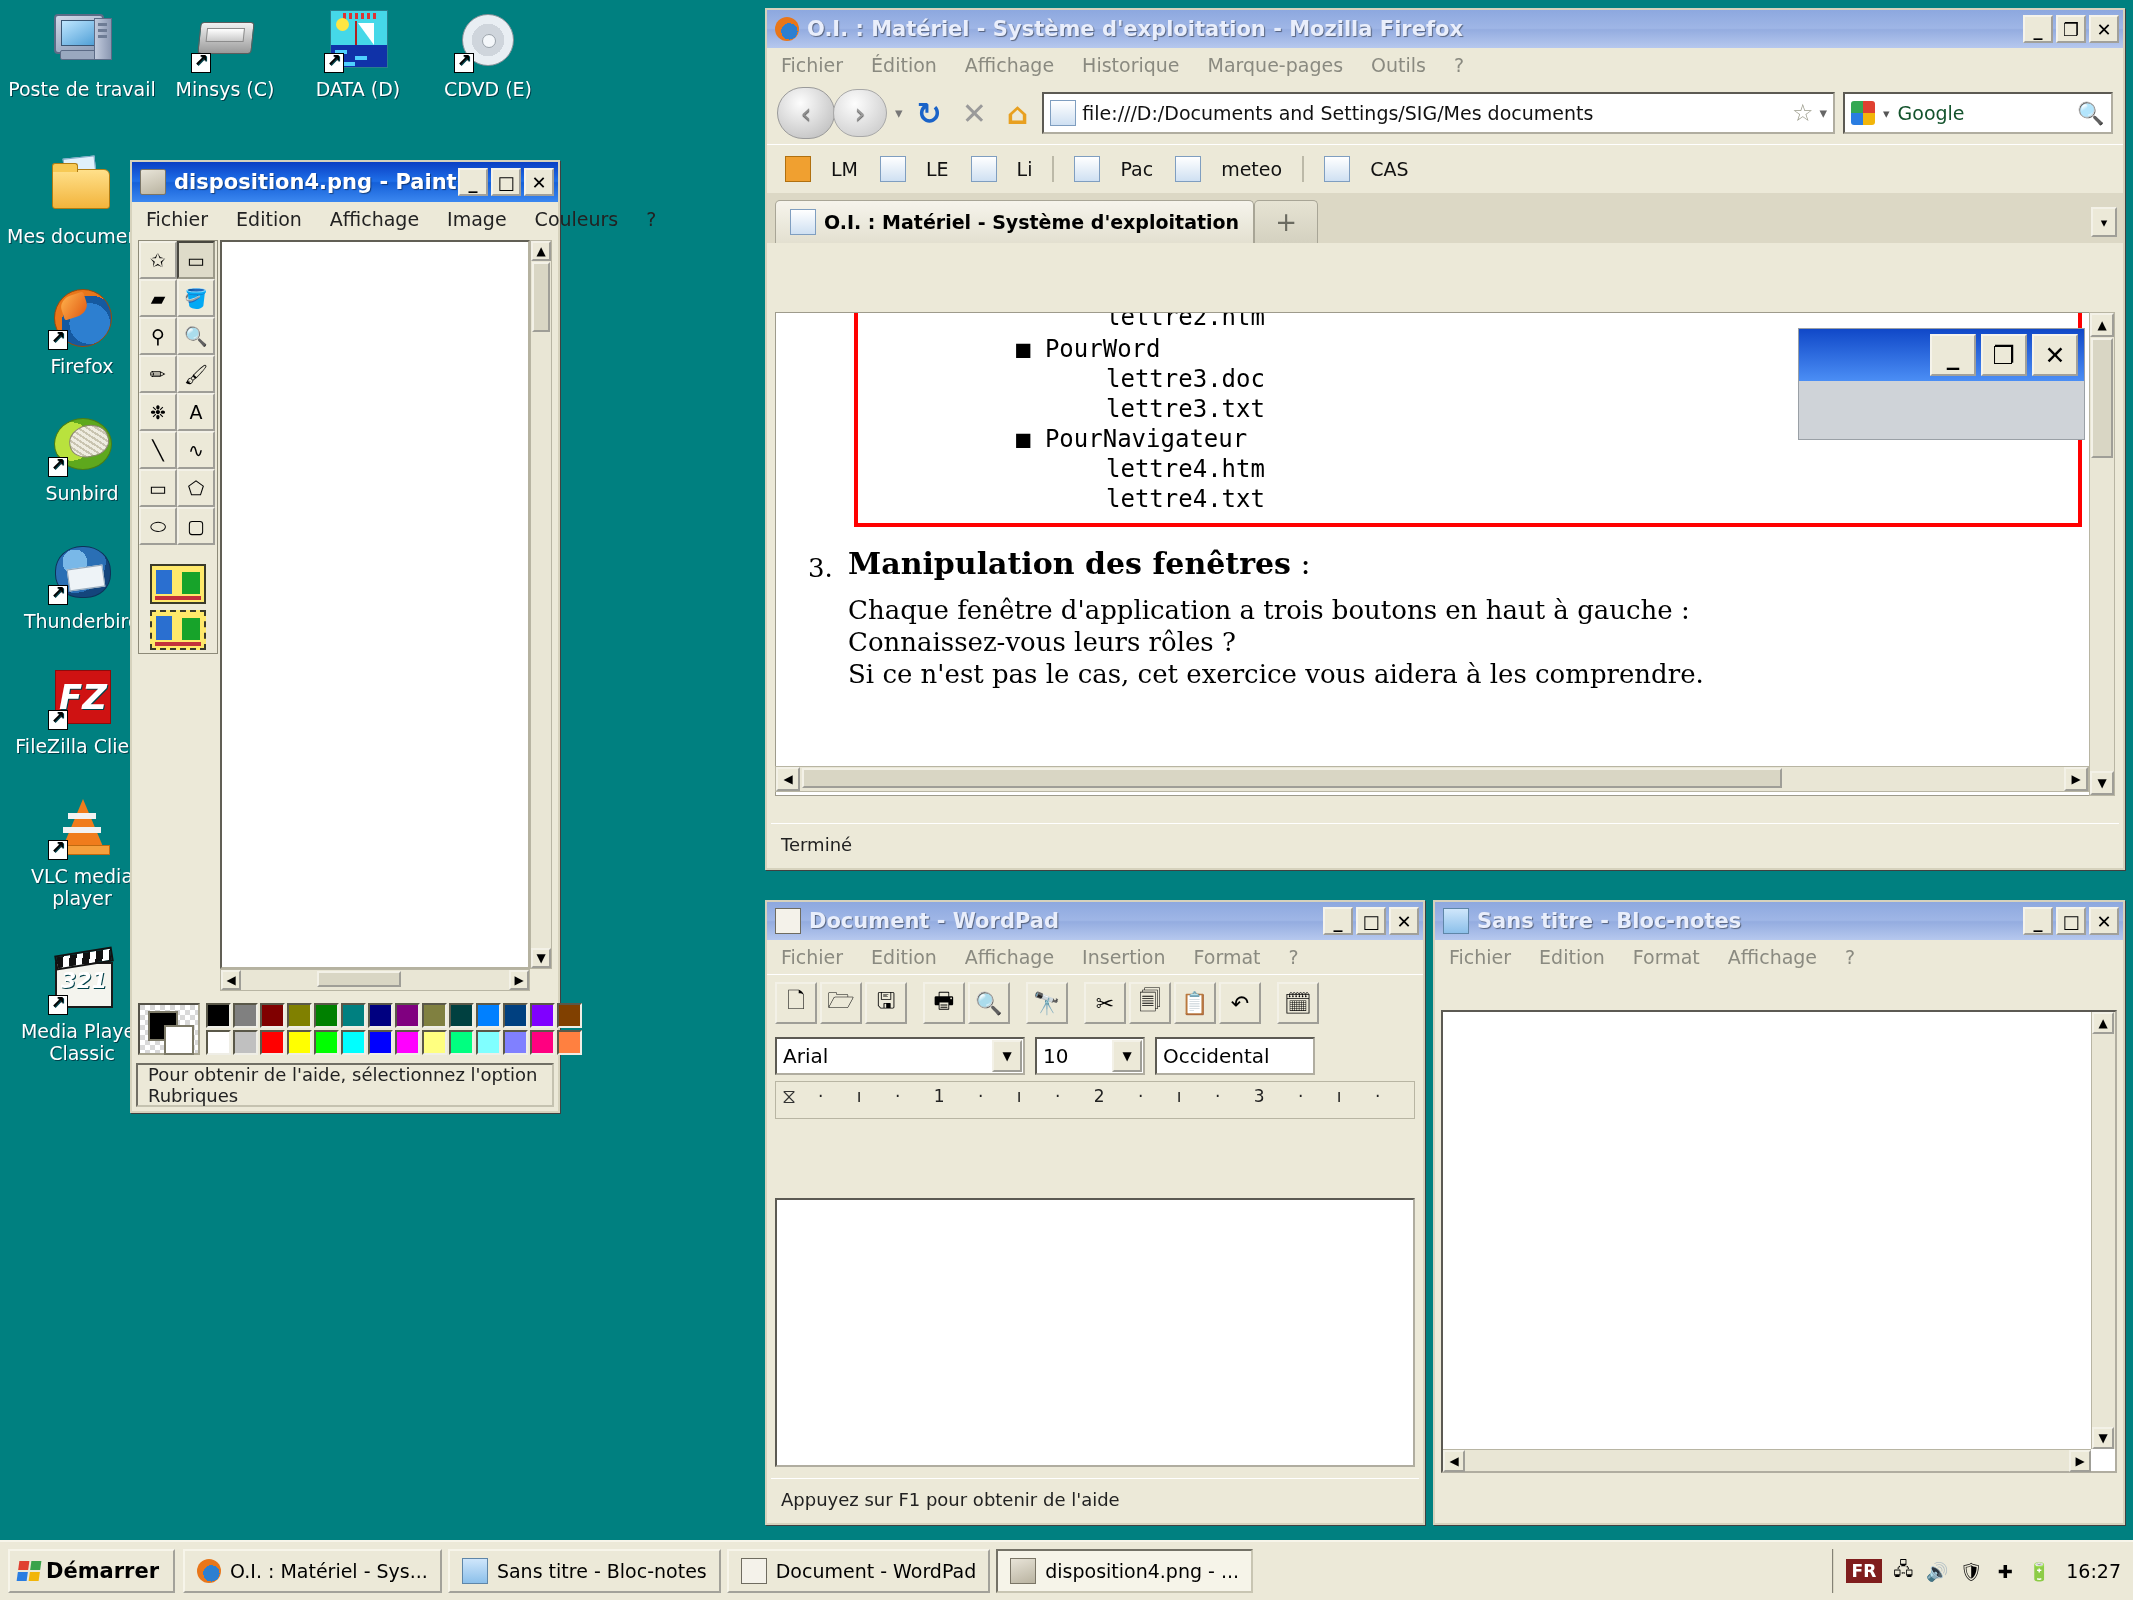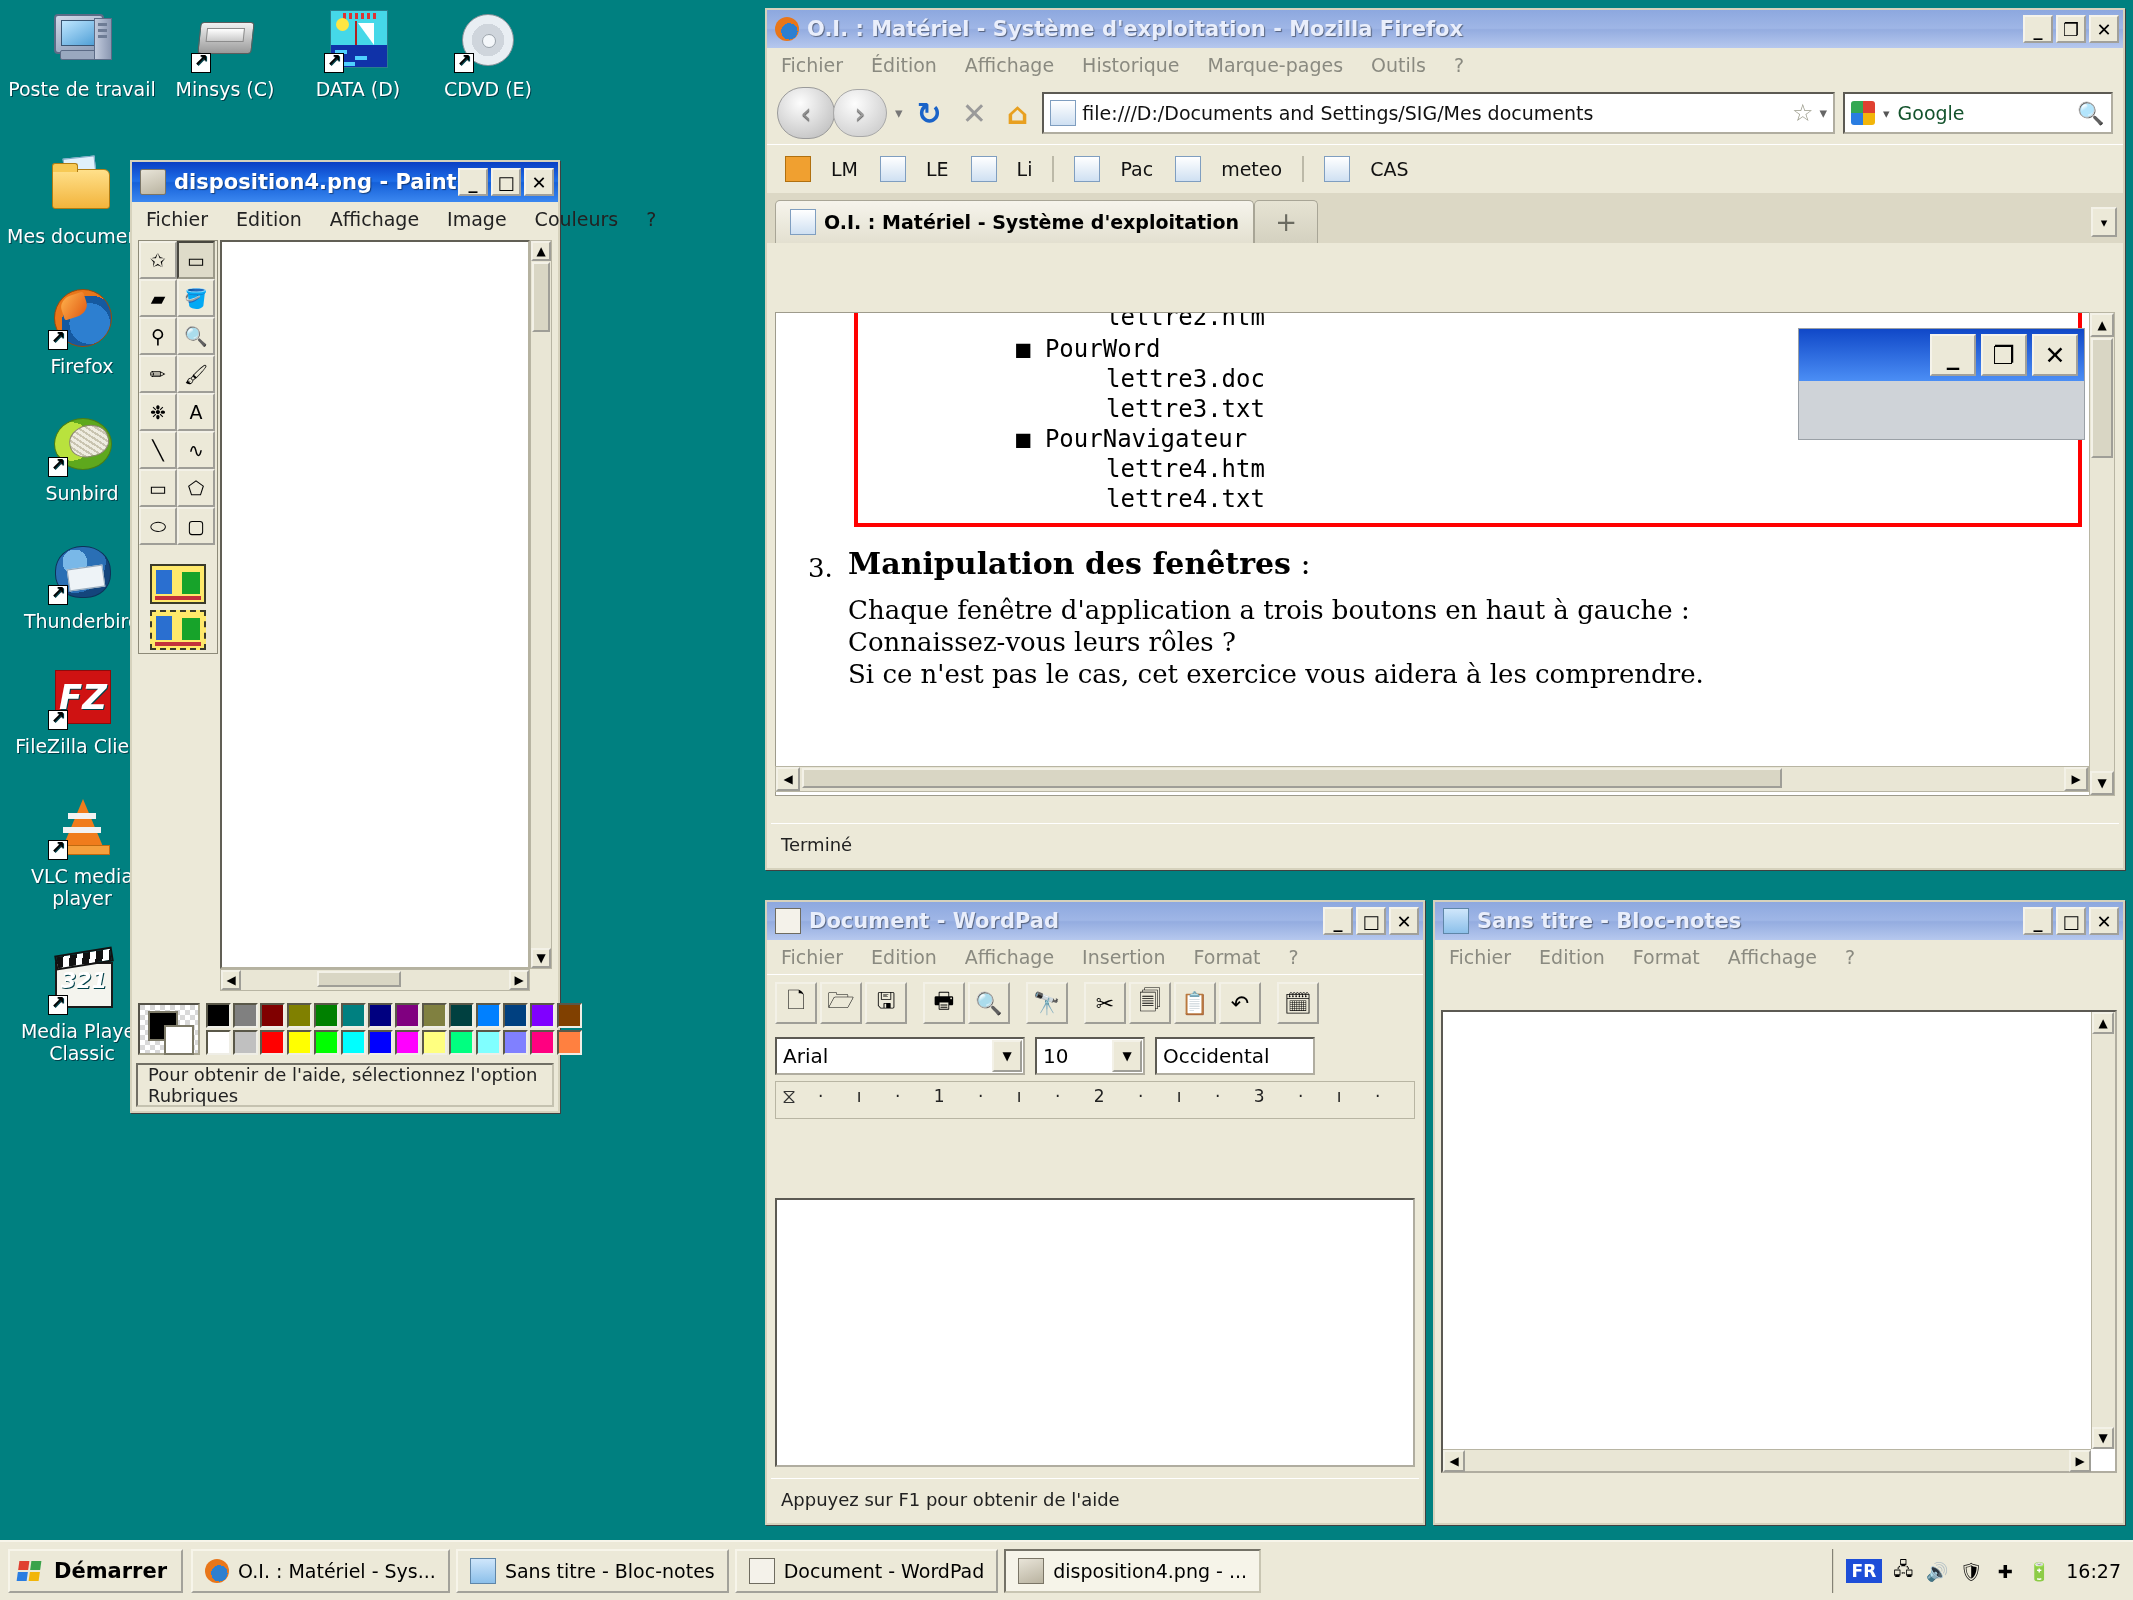--- a/index.html
+++ b/index.html
@@ -172,29 +172,29 @@
   #wp-page{position:absolute;left:8px;right:8px;top:296px;bottom:56px;background:#fff;border:2px inset #b0ada0;box-sizing:border-box;}
 
   
   #notepad{left:1433px;top:900px;width:692px;height:625px;}
   #np-area{position:absolute;left:6px;right:6px;top:108px;bottom:50px;background:#fff;border:2px inset #b0ada0;box-sizing:border-box;}
   #np-v{position:absolute;right:0;top:0;bottom:22px;width:24px;background:#e9e6d5;border-left:1px solid #b8b5a3;box-sizing:border-box;}
   #np-h{position:absolute;left:0;right:24px;bottom:0;height:22px;background:#e9e6d5;border-top:1px solid #b8b5a3;box-sizing:border-box;}
 
   
   #taskbar{position:absolute;left:0;bottom:0;width:2133px;height:58px;background:#ece9d8;border-top:2px solid #f7f5ea;display:flex;align-items:center;}
-  #start{height:44px;margin:0 8px;padding:0 14px 0 8px;display:flex;align-items:center;gap:14px;
+  #start{height:44px;margin:0 8px;padding:0 14px 0 8px;display:flex;align-items:center;gap:6px;
          background:#ece9d8;border:2px outset #f7f5ea;font-weight:bold;font-size:21px;box-sizing:border-box;}
   #start .flag{width:22px;height:20px;display:grid;grid-template-columns:1fr 1fr;grid-template-rows:1fr 1fr;gap:2px;transform:skewX(-8deg);}
   #start .flag i{display:block;}
   .taskitem{height:44px;margin-right:6px;padding:0 12px;display:flex;align-items:center;gap:9px;
             background:#ece9d8;border:2px outset #f7f5ea;font-size:19px;white-space:nowrap;box-sizing:border-box;max-width:330px;overflow:hidden;}
   .taskitem.active{border:2px inset #c8c5b2;background:#f6f4e9;}
   #tray{margin-left:auto;display:flex;align-items:center;gap:8px;height:44px;padding:0 12px;border-left:2px groove #d8d5c2;}
-  #tray .lang{background:#1d4ed8;color:#fff;font-size:17px;font-weight:bold;padding:2px 6px;}
+  #tray .lang{background:#7f1d1d;color:#fff;font-size:17px;font-weight:bold;padding:2px 6px;}
   #tray .clock{font-size:19px;margin-left:6px;}
   .tr-ic{width:26px;height:26px;display:flex;align-items:center;justify-content:center;font-size:18px;}
   .mini{width:24px;height:24px;flex:0 0 24px;}
 </style>
 </head>
 <body>
 
 <div id="desktop">
 
   <div class="dicon" style="left:2px;top:8px;">

